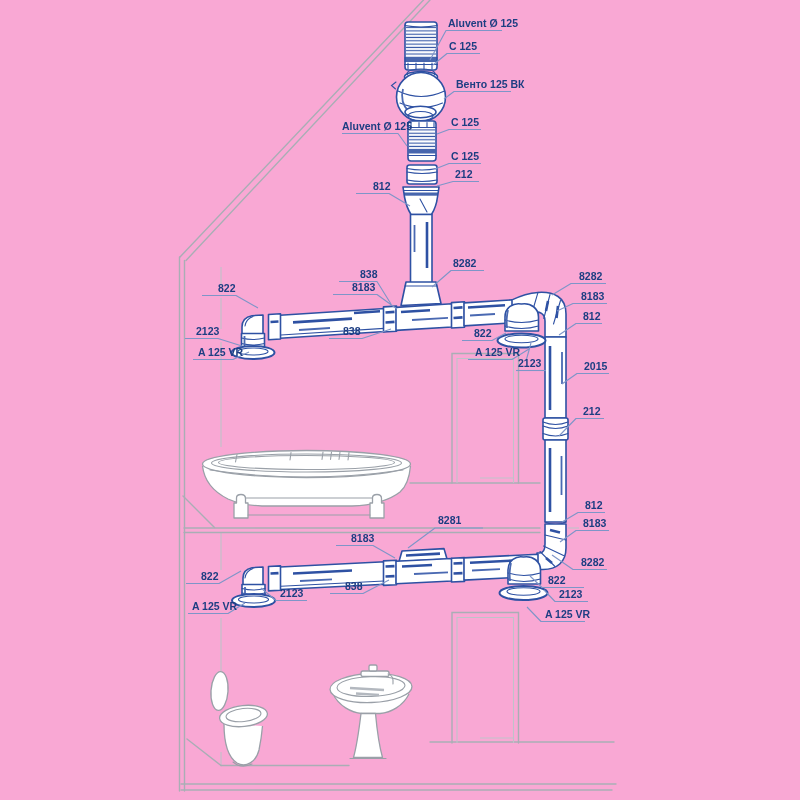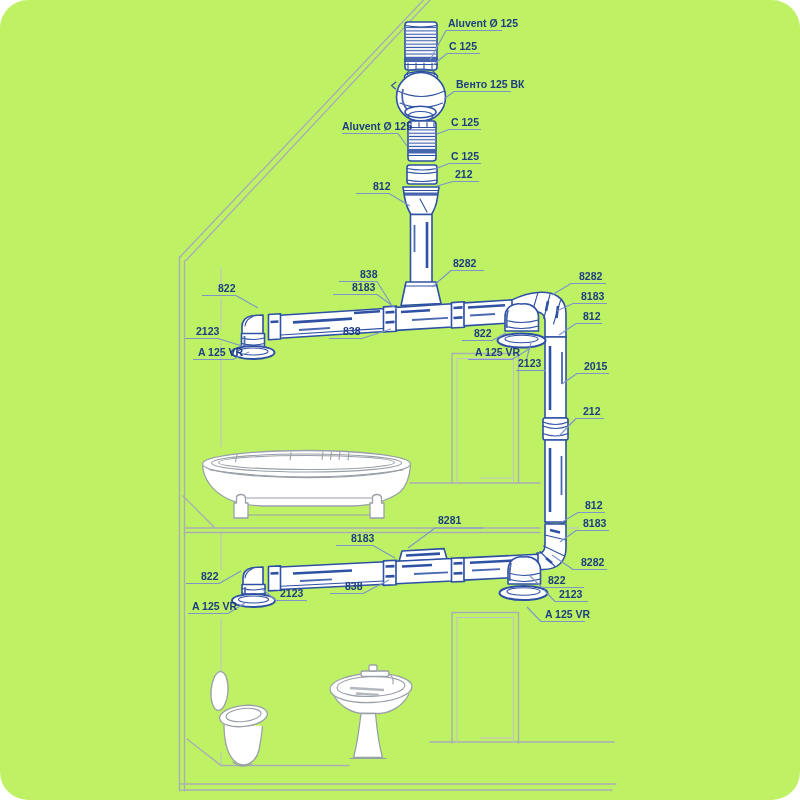--- a/index.html
+++ b/index.html
@@ -1,16 +1,16 @@
 <!DOCTYPE html>
 <html><head>
 <meta charset="utf-8">
 <style>
   html,body{margin:0;padding:0;background:#ffffff;}
-  .stage{width:800px;height:800px;position:relative;background:#bef264;font-family:"Liberation Sans",sans-serif;border-radius:28px;}
+  .stage{width:800px;height:800px;position:relative;background:#f9a8d4;font-family:"Liberation Sans",sans-serif;}
   svg{display:block;}
   
   .house{stroke:#a9aeb5;stroke-width:1.4;fill:none;stroke-linecap:round;}
   .house-light{stroke:#bfc3c9;stroke-width:1.1;fill:none;}
   .fixture{stroke:#9aa0a8;stroke-width:1.3;fill:#ffffff;stroke-linejoin:round;}
   .fixture-line{stroke:#9aa0a8;stroke-width:1.1;fill:none;stroke-linecap:round;}
   .fixture-strip{stroke:#b3b8bf;stroke-width:2.4;fill:none;}
   
   .duct{stroke:#2e51a3;stroke-width:1.6;fill:#ffffff;stroke-linejoin:round;}
   .duct-thin{stroke:#2e51a3;stroke-width:1.1;fill:none;stroke-linecap:round;}

